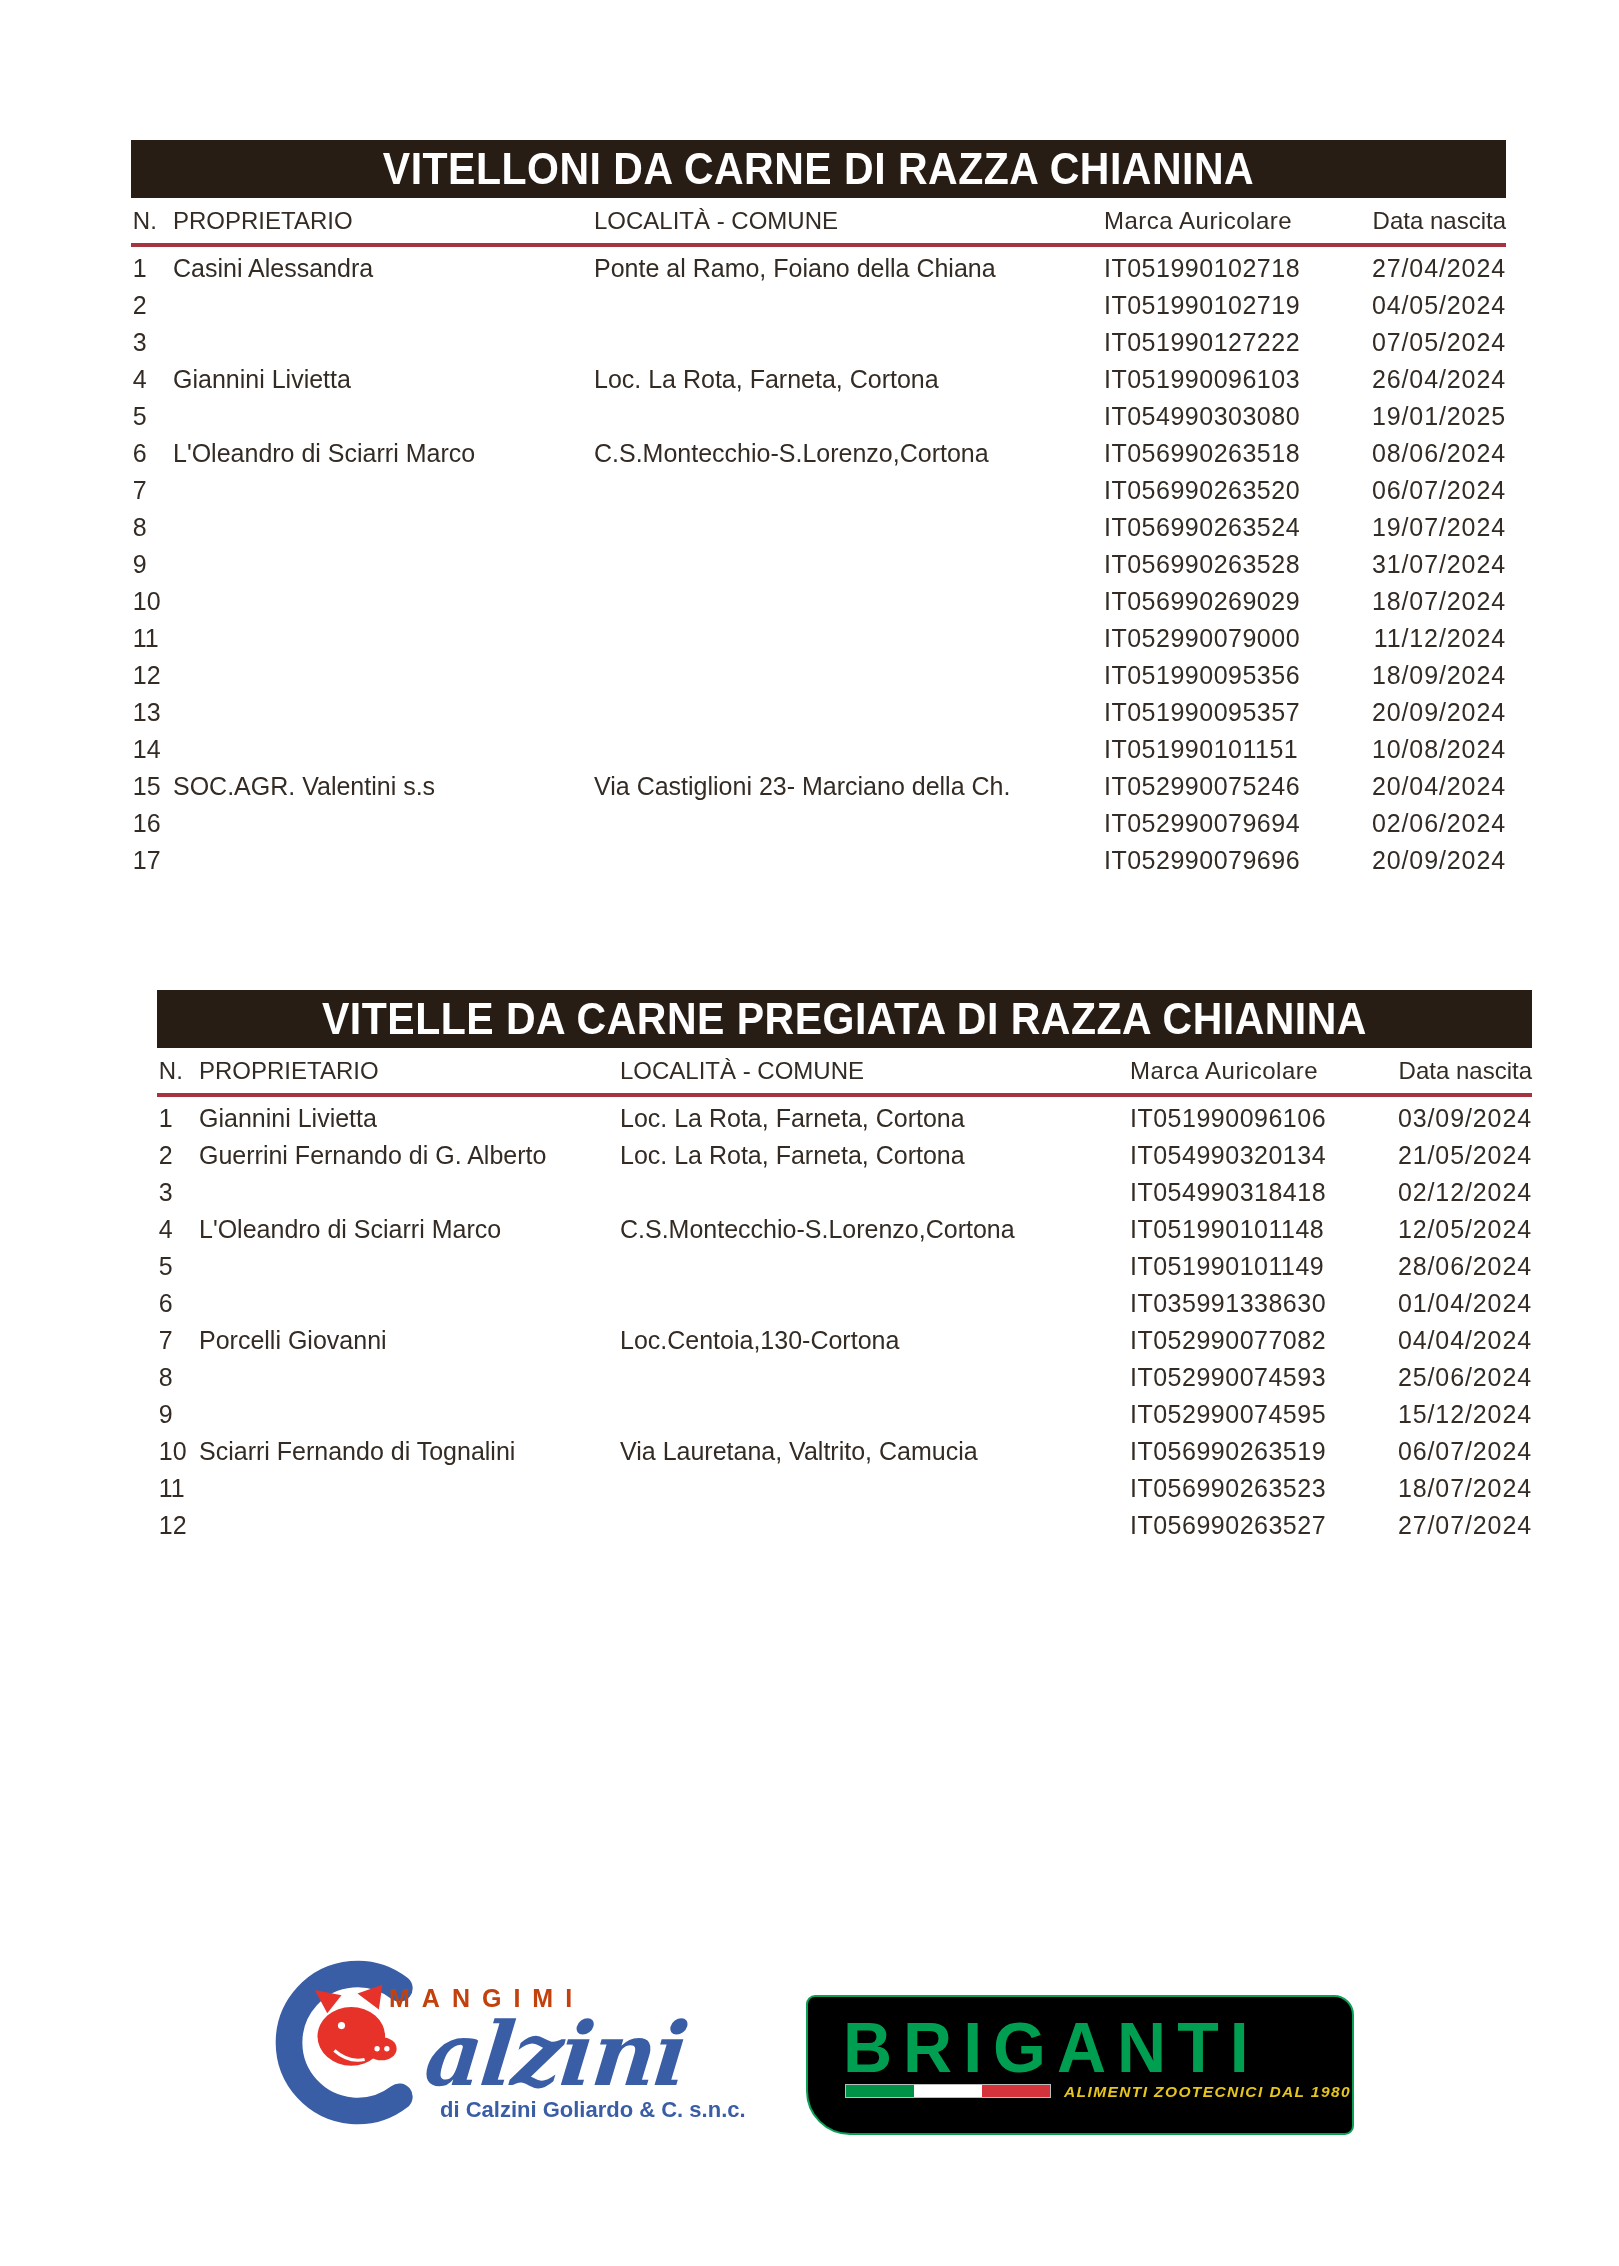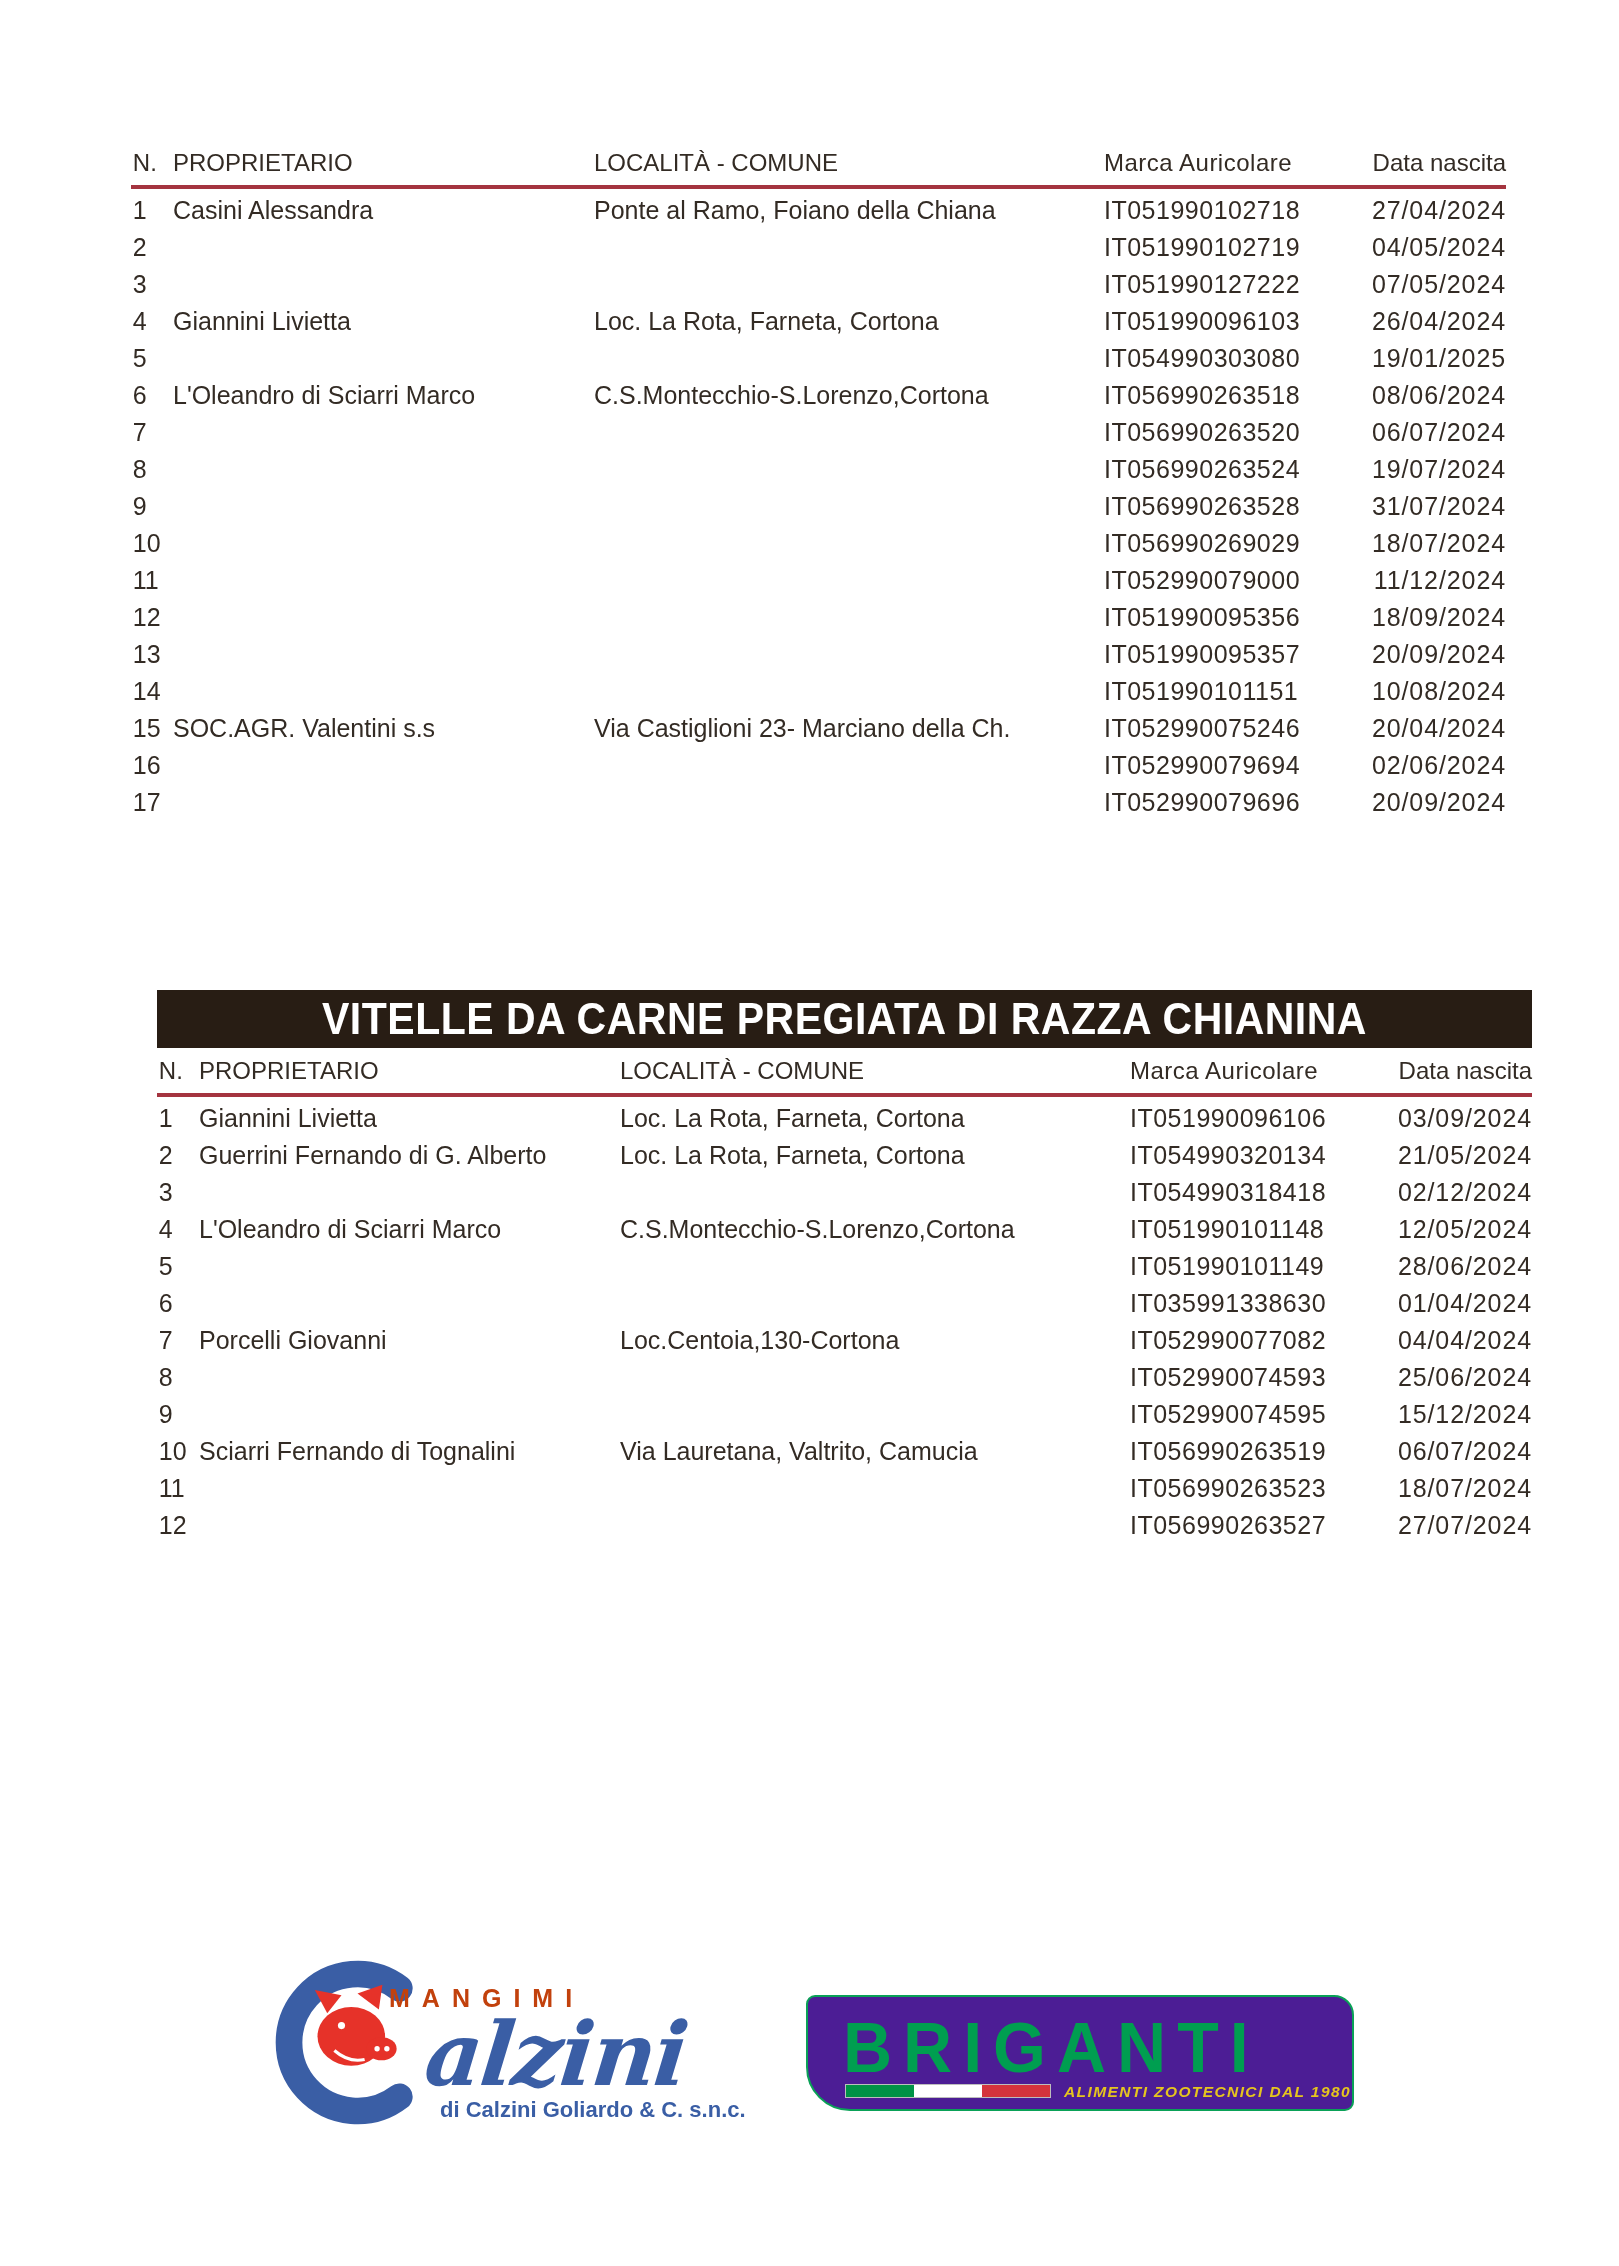--- a/index.html
+++ b/index.html
@@ -45,22 +45,22 @@
   .calzini-script{
     position:absolute;left:161px;top:44px;font-family:"DejaVu Serif",serif;
     font-style:italic;font-weight:700;font-size:88px;color:#3a5ea5;
     transform:skewX(-6deg);letter-spacing:-1.8px;white-space:nowrap;
   }
   .calzini-sub{
     position:absolute;left:175px;top:139px;font-size:22px;font-weight:700;
     color:#3a5ea5;white-space:nowrap;
   }
   .logo-briganti{
-    position:absolute;left:806px;top:1995px;width:548px;height:116px;box-sizing:border-box;
-    border:2.7px solid #0aa157;border-radius:9.1px 20px 9.1px 44px;background:#4c1d95;
+    position:absolute;left:806px;top:1995px;width:548px;height:140px;box-sizing:border-box;
+    border:2.7px solid #0aa157;border-radius:9.1px 20px 9.1px 44px;background:#000000;
   }
   .briganti-name{
     position:absolute;left:35px;top:11px;font-size:68px;font-weight:700;
     letter-spacing:11px;color:#009e50;white-space:nowrap;transform:scaleY(1.04);
   }
   .briganti-flag{
     position:absolute;left:37px;top:87px;width:206px;height:13.7px;display:flex;
     border:0.9px solid #bdbdbd;box-sizing:border-box;
   }
   .briganti-flag .fg{flex:1;background:#009246;}
@@ -70,20 +70,23 @@
     position:absolute;left:256px;top:86px;font-size:15.5px;font-weight:700;font-style:italic;
     letter-spacing:1.4px;color:#e6c51e;white-space:nowrap;
   }
 </style>
 </head>
 <body>
 
 <div class="sheet">
 
   <section class="tbl t0">
+    <header class="bar">
+      <h2>VITELLONI DA CARNE DI RAZZA CHIANINA</h2>
+    </header>
     <div class="cols head">
       <div class="cell c-n">N.</div>
       <div class="cell c-owner">PROPRIETARIO</div>
       <div class="cell c-loc">LOCALITÀ - COMUNE</div>
       <div class="cell c-tag">Marca Auricolare</div>
       <div class="cell c-date">Data nascita</div>
     </div>
     <div class="rule"></div>
     <div class="rows">
         <div class="row">

